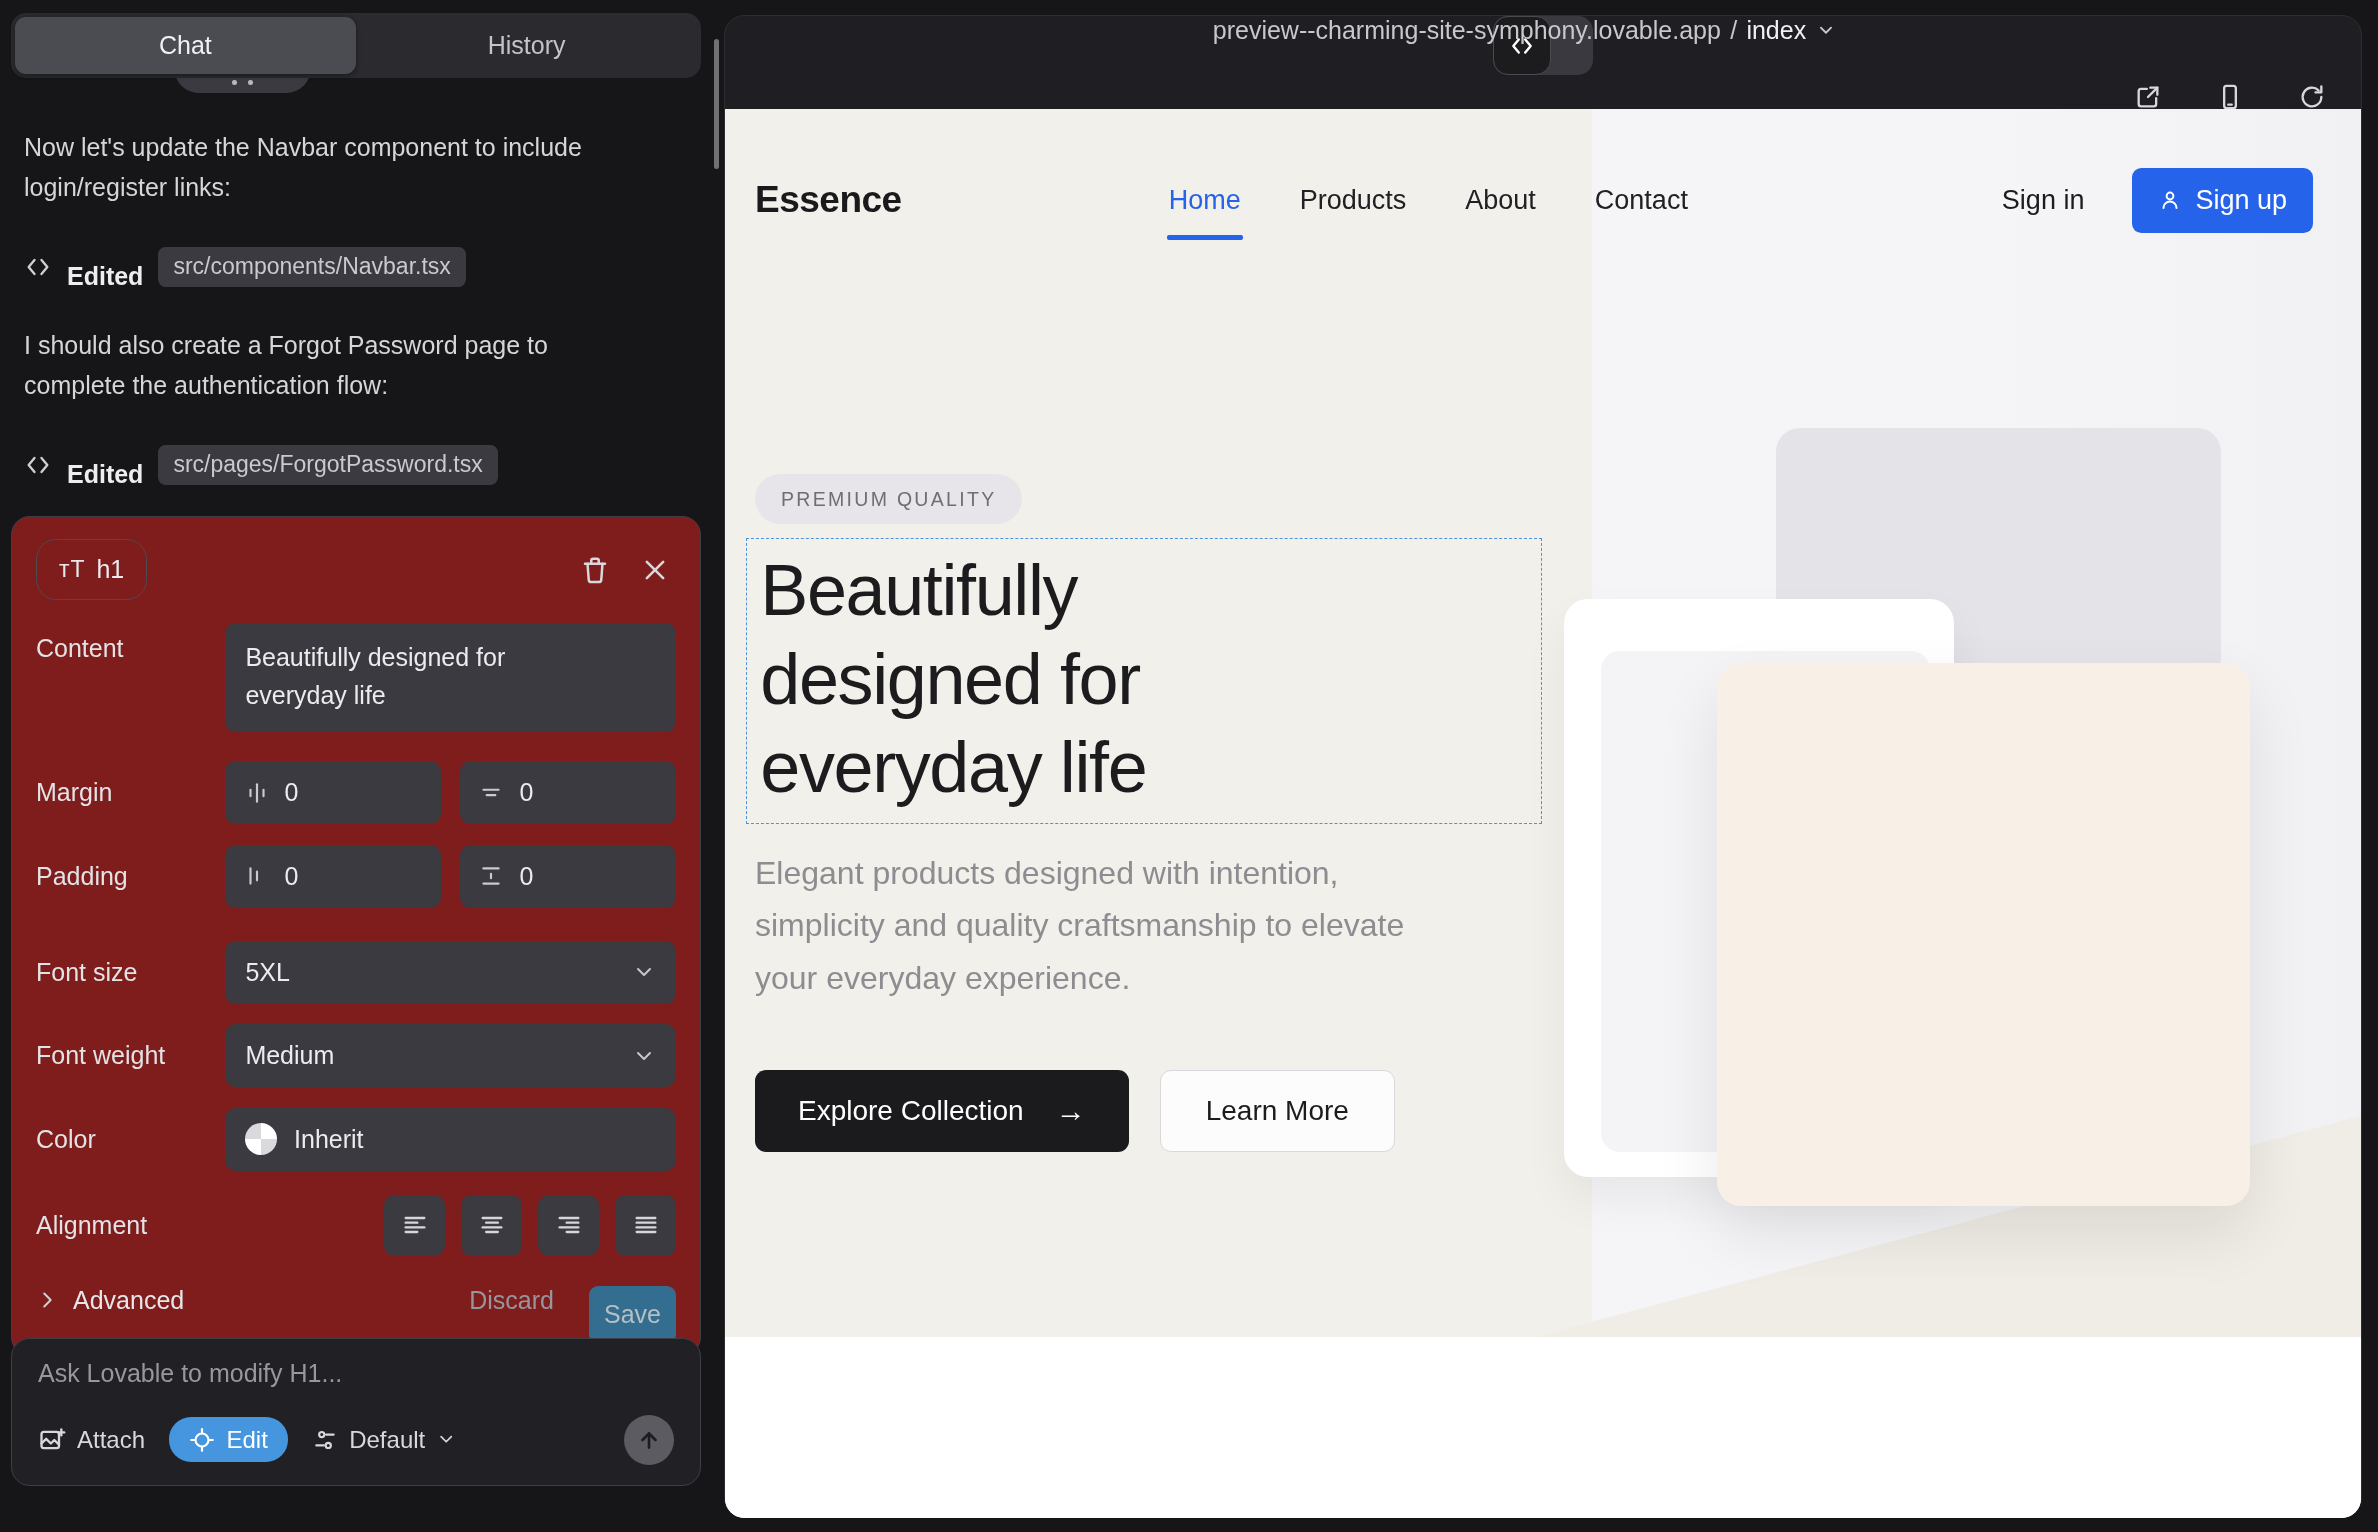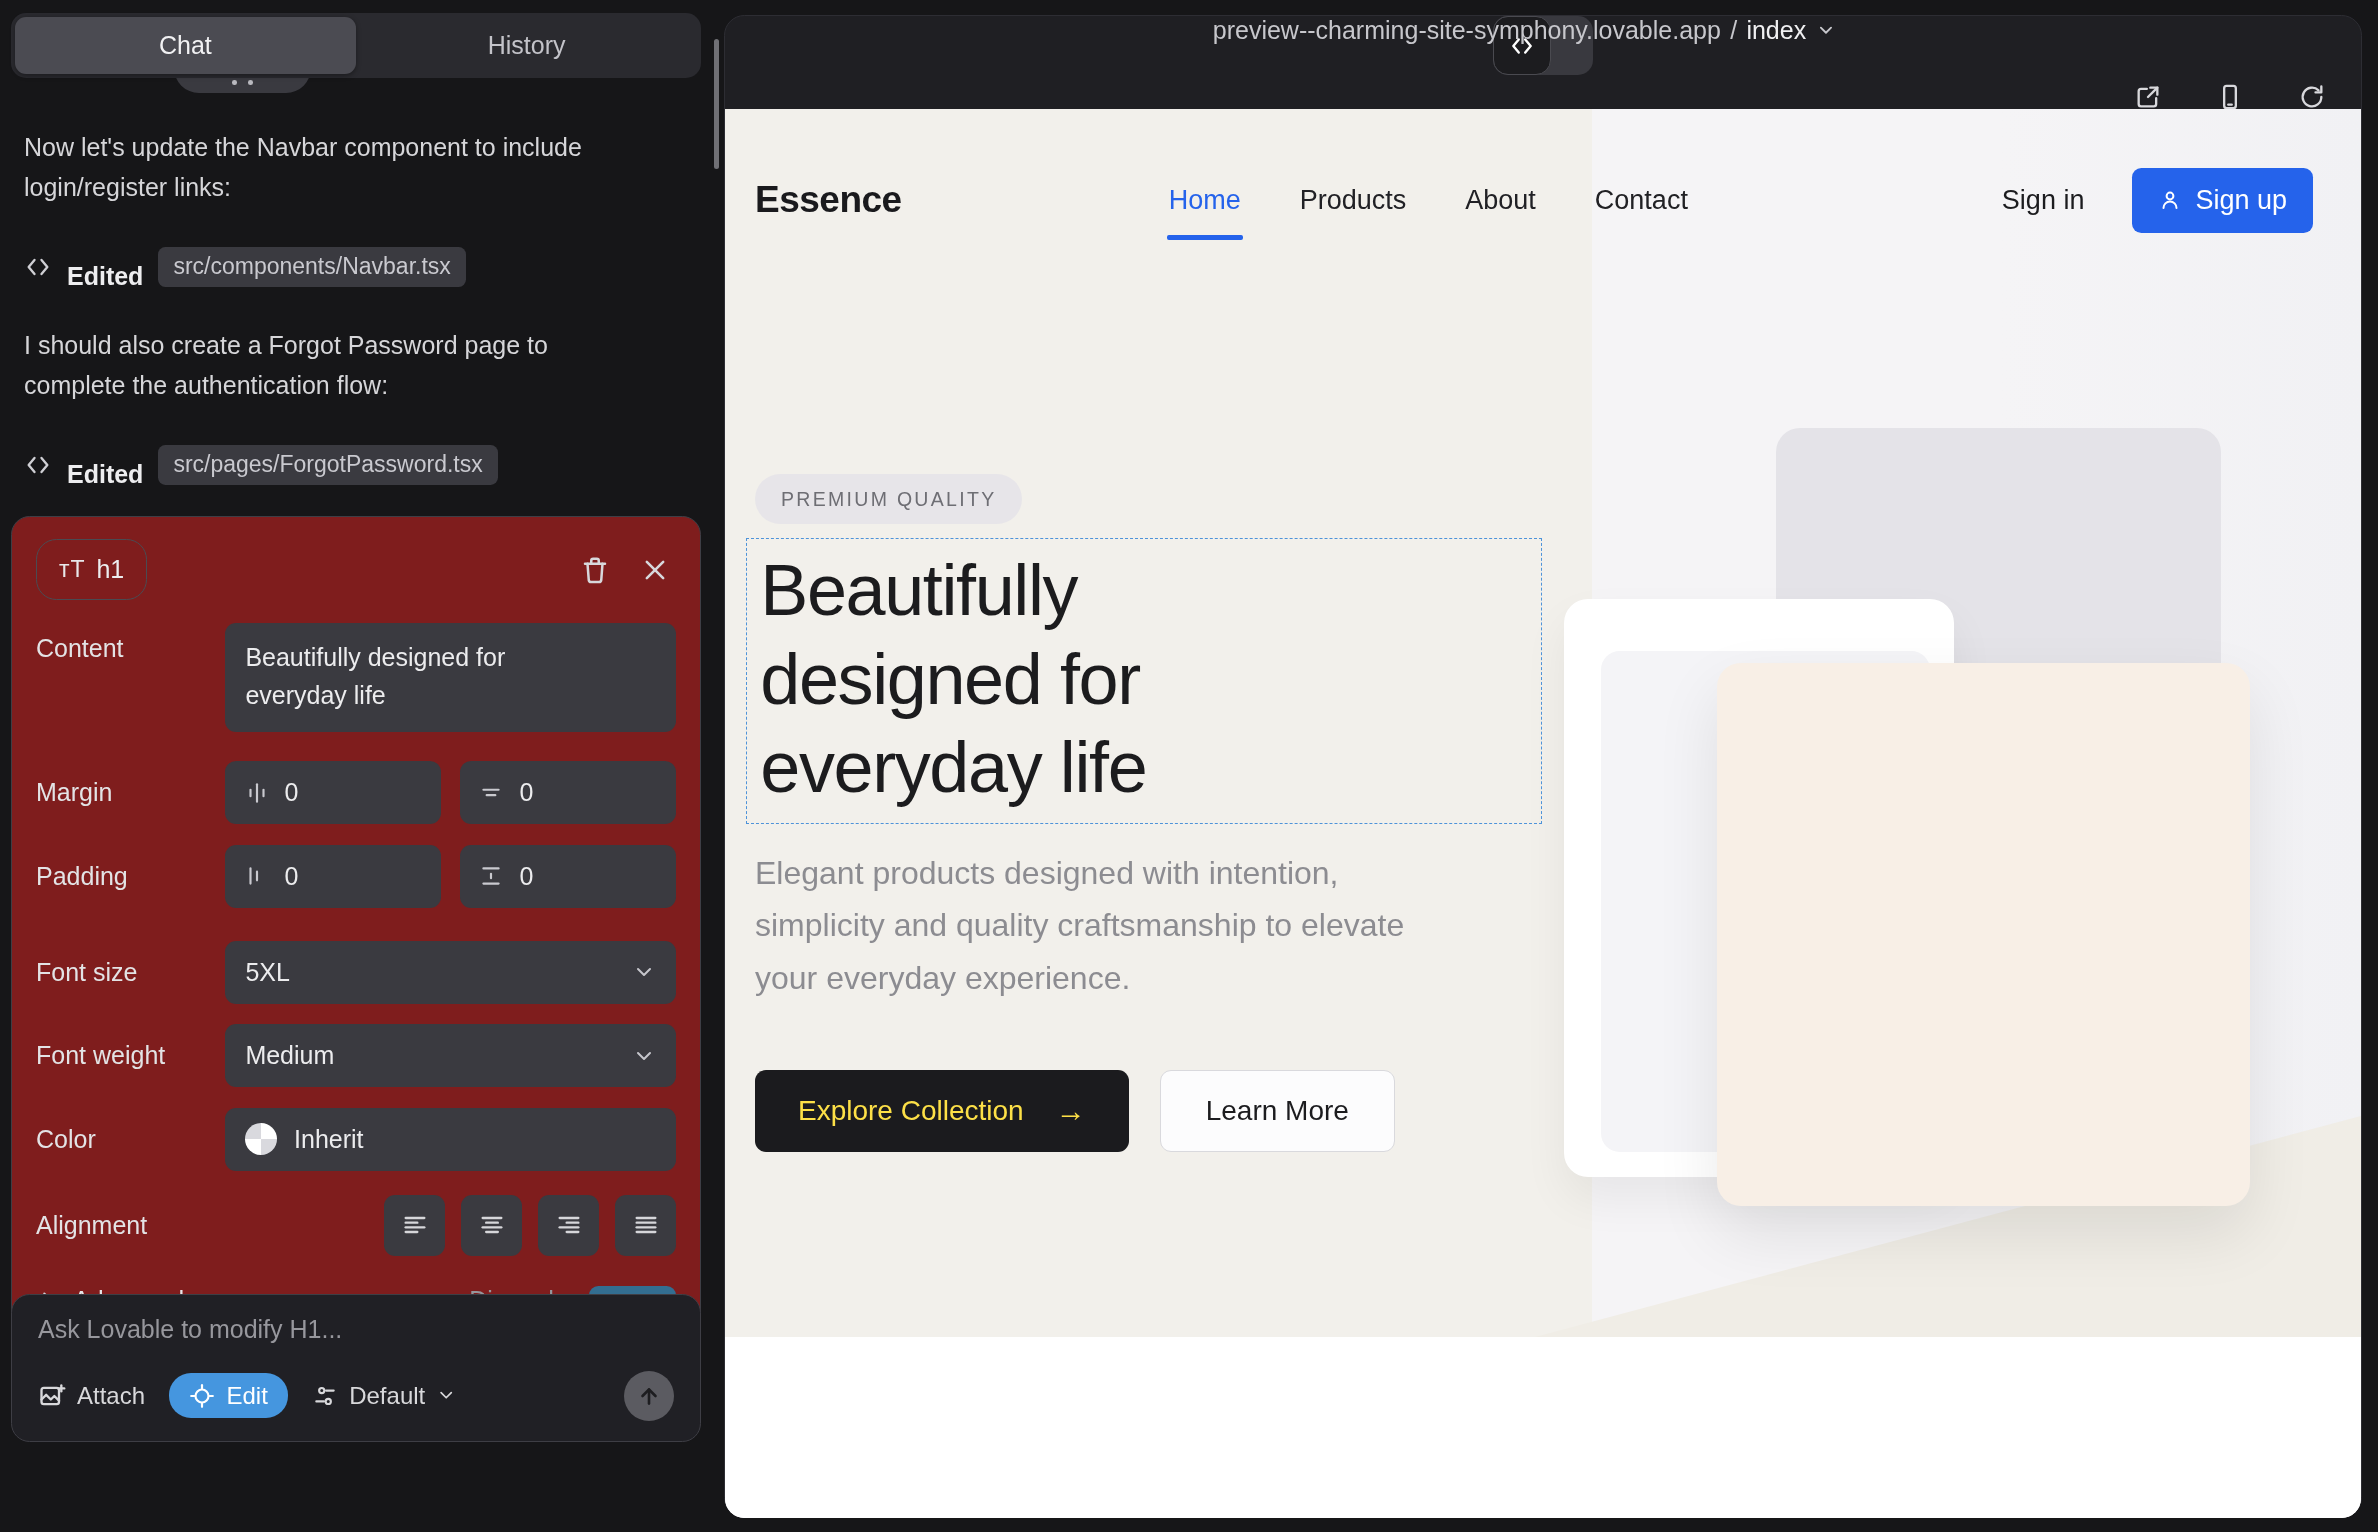--- a/index.html
+++ b/index.html
@@ -63,21 +63,21 @@
                display:flex; align-items:center; justify-content:center; color:#d6d6da; }
   .ed-footer { display:flex; align-items:flex-start; margin-top:30px; }
   .advanced { display:flex; align-items:center; gap:15px; color:#e6e6e8; font-size:25px; cursor:pointer; }
   .advanced svg { color:#cfcfd4; }
   .ed-footer .spacer { flex:1; }
   .discard-btn { background:none; border:none; font-size:25px; color:#96969c; cursor:pointer; margin-right:35px; }
   .save-btn { width:87px; height:58px; border:none; border-radius:9.3px; background:#336e91; color:#b7bfc5;
               font-size:25px; cursor:pointer; }
 
   
-  .prompt { position:absolute; left:11px; top:1294px; width:690px; height:148px; background:#202025;
+  .prompt { position:absolute; left:11px; top:1338px; width:690px; height:148px; background:#202025;
             border:1.4px solid #3e3e45; border-radius:18.6px; padding:20.4px 26px; display:flex;
             flex-direction:column; justify-content:space-between; }
   .prompt-input { background:transparent; border:none; outline:none; font-size:25px; color:#e8e8ea;
             font-family:inherit; width:100%; }
   .prompt-input::placeholder { color:#97979d; opacity:1; }
   .prompt-row { display:flex; align-items:center; gap:24px; }
   .p-btn { display:flex; align-items:center; gap:11px; background:none; border:none; color:#d8d8db;
            font-size:24px; cursor:pointer; }
   .edit-pill { background:#4596df; border-radius:22px; height:45px; padding:0 20.4px; color:#fff; }
   .prompt-row .spacer { flex:1; }
@@ -120,21 +120,21 @@
   .badge { position:absolute; left:30px; top:365px; height:50px; padding:0 26px; background:#e7e5e9;
            border-radius:25px; display:flex; align-items:center; font-size:19.5px; letter-spacing:2.3px;
            color:#6e6e74; }
   .selection { position:absolute; left:21.3px; top:429px; width:796px; height:286px;
            border:1.9px dashed #4e93d9; }
   .hero-h1 { position:absolute; left:13px; top:7.4px; width:538px; font-size:72px; line-height:1.23;
            font-weight:500; letter-spacing:-1.4px; color:#1c1c1e; }
   .hero-p { position:absolute; left:30px; top:738px; width:677px; font-size:32px; line-height:1.64;
            color:#8c8c91; }
   .cta-row { position:absolute; left:30px; top:961px; display:flex; gap:31px; }
-  .cta-primary { height:82px; padding:0 43px; background:#1b1b1e; color:#fde047; border:none; border-radius:11px;
+  .cta-primary { height:82px; padding:0 43px; background:#1b1b1e; color:#ffffff; border:none; border-radius:11px;
            font-size:28px; display:flex; align-items:center; gap:32px; cursor:pointer; }
   .cta-primary .arrow { font-size:30px; }
   .cta-secondary { height:82px; padding:0 45px; background:#fcfcfd; color:#1c1c1f; border:1.4px solid #d9d9dd;
            border-radius:11px; font-size:28px; cursor:pointer; }
 
   .shape-gray { position:absolute; left:1051px; top:319px; width:445px; height:417px; background:#e4e3e8;
            border-radius:24px; }
   .shape-white { position:absolute; left:839px; top:490px; width:390px; height:578px; background:#ffffff;
            border-radius:24px; box-shadow:0 22px 46px rgba(0,0,0,.06); }
   .shape-white .inner { position:absolute; left:37px; top:52px; width:329px; height:501px; background:#f4f4f7;

